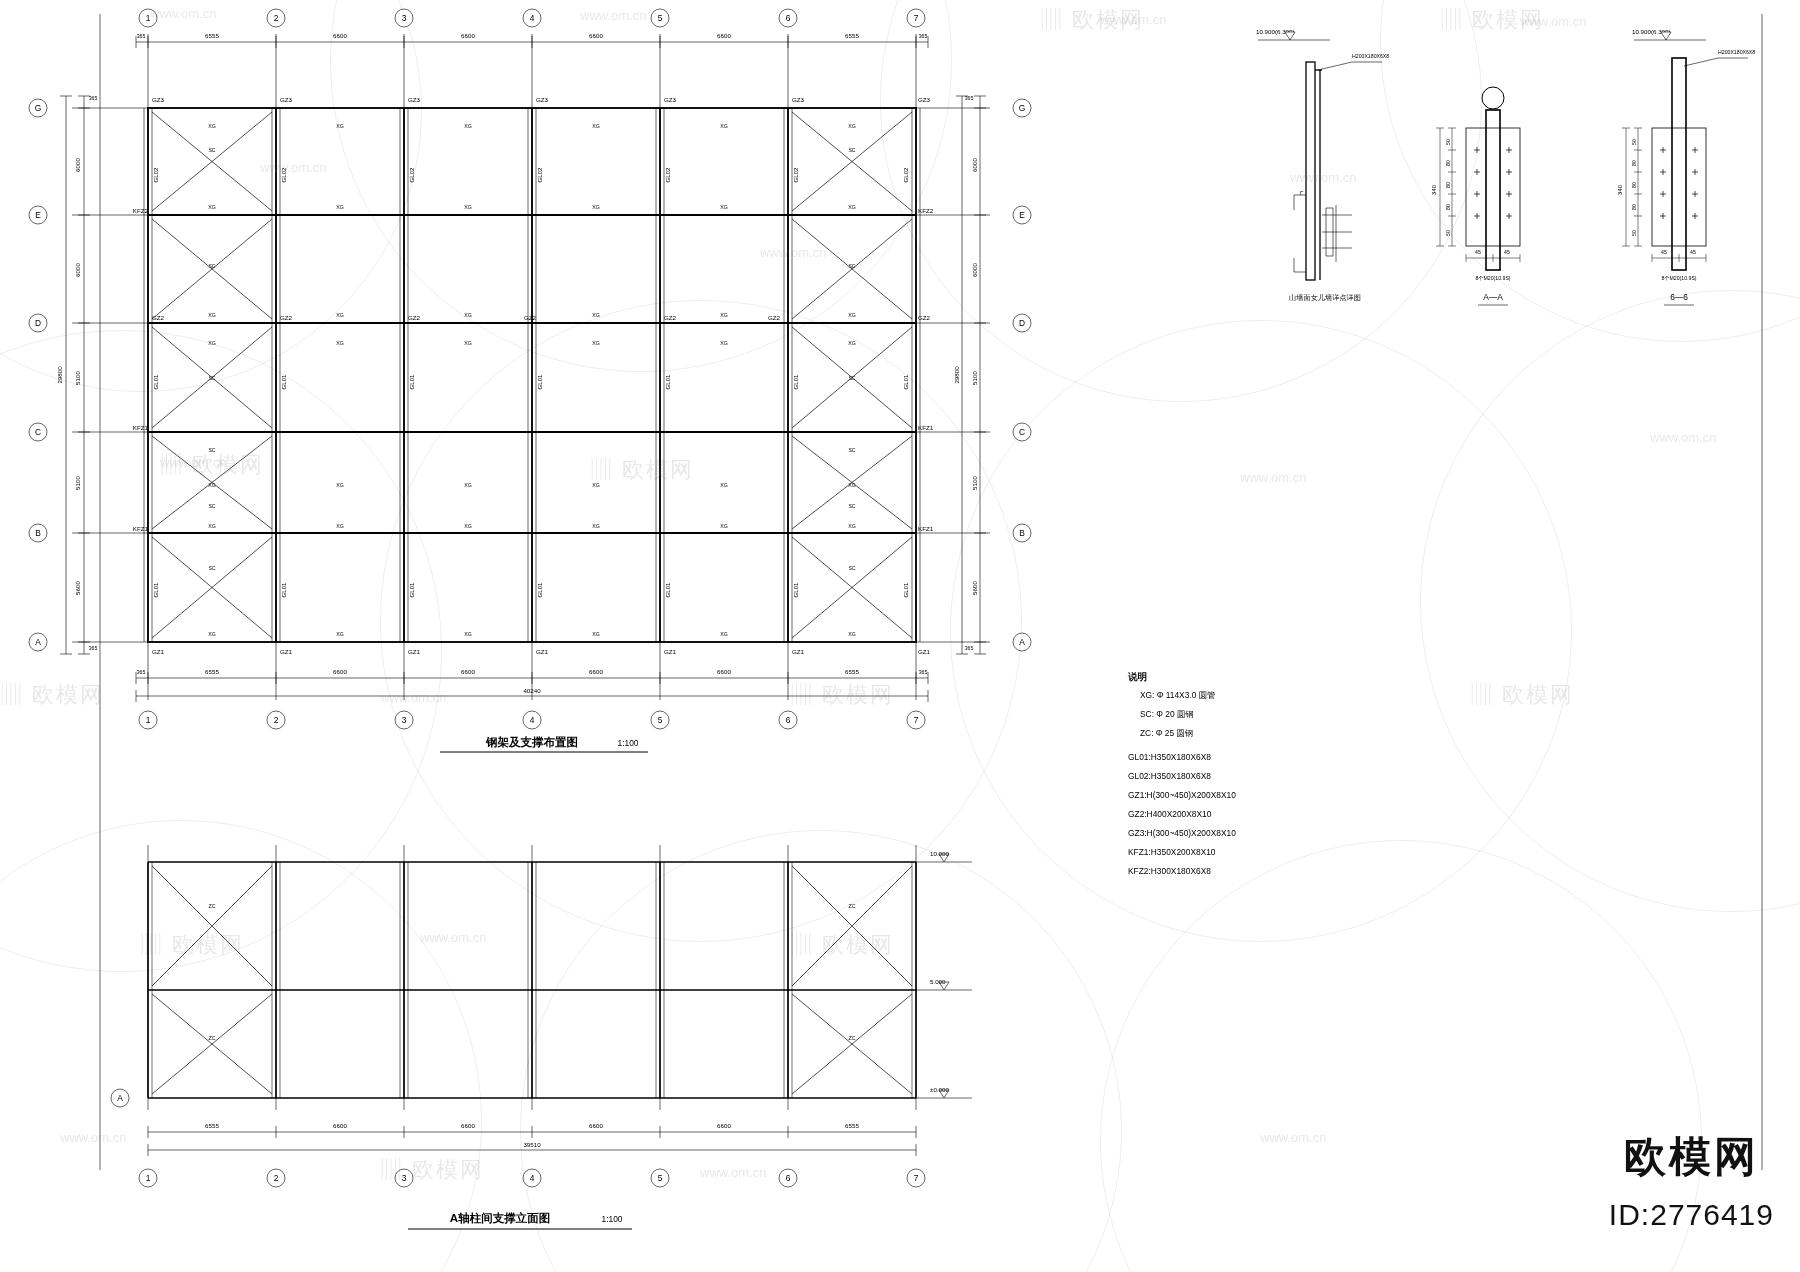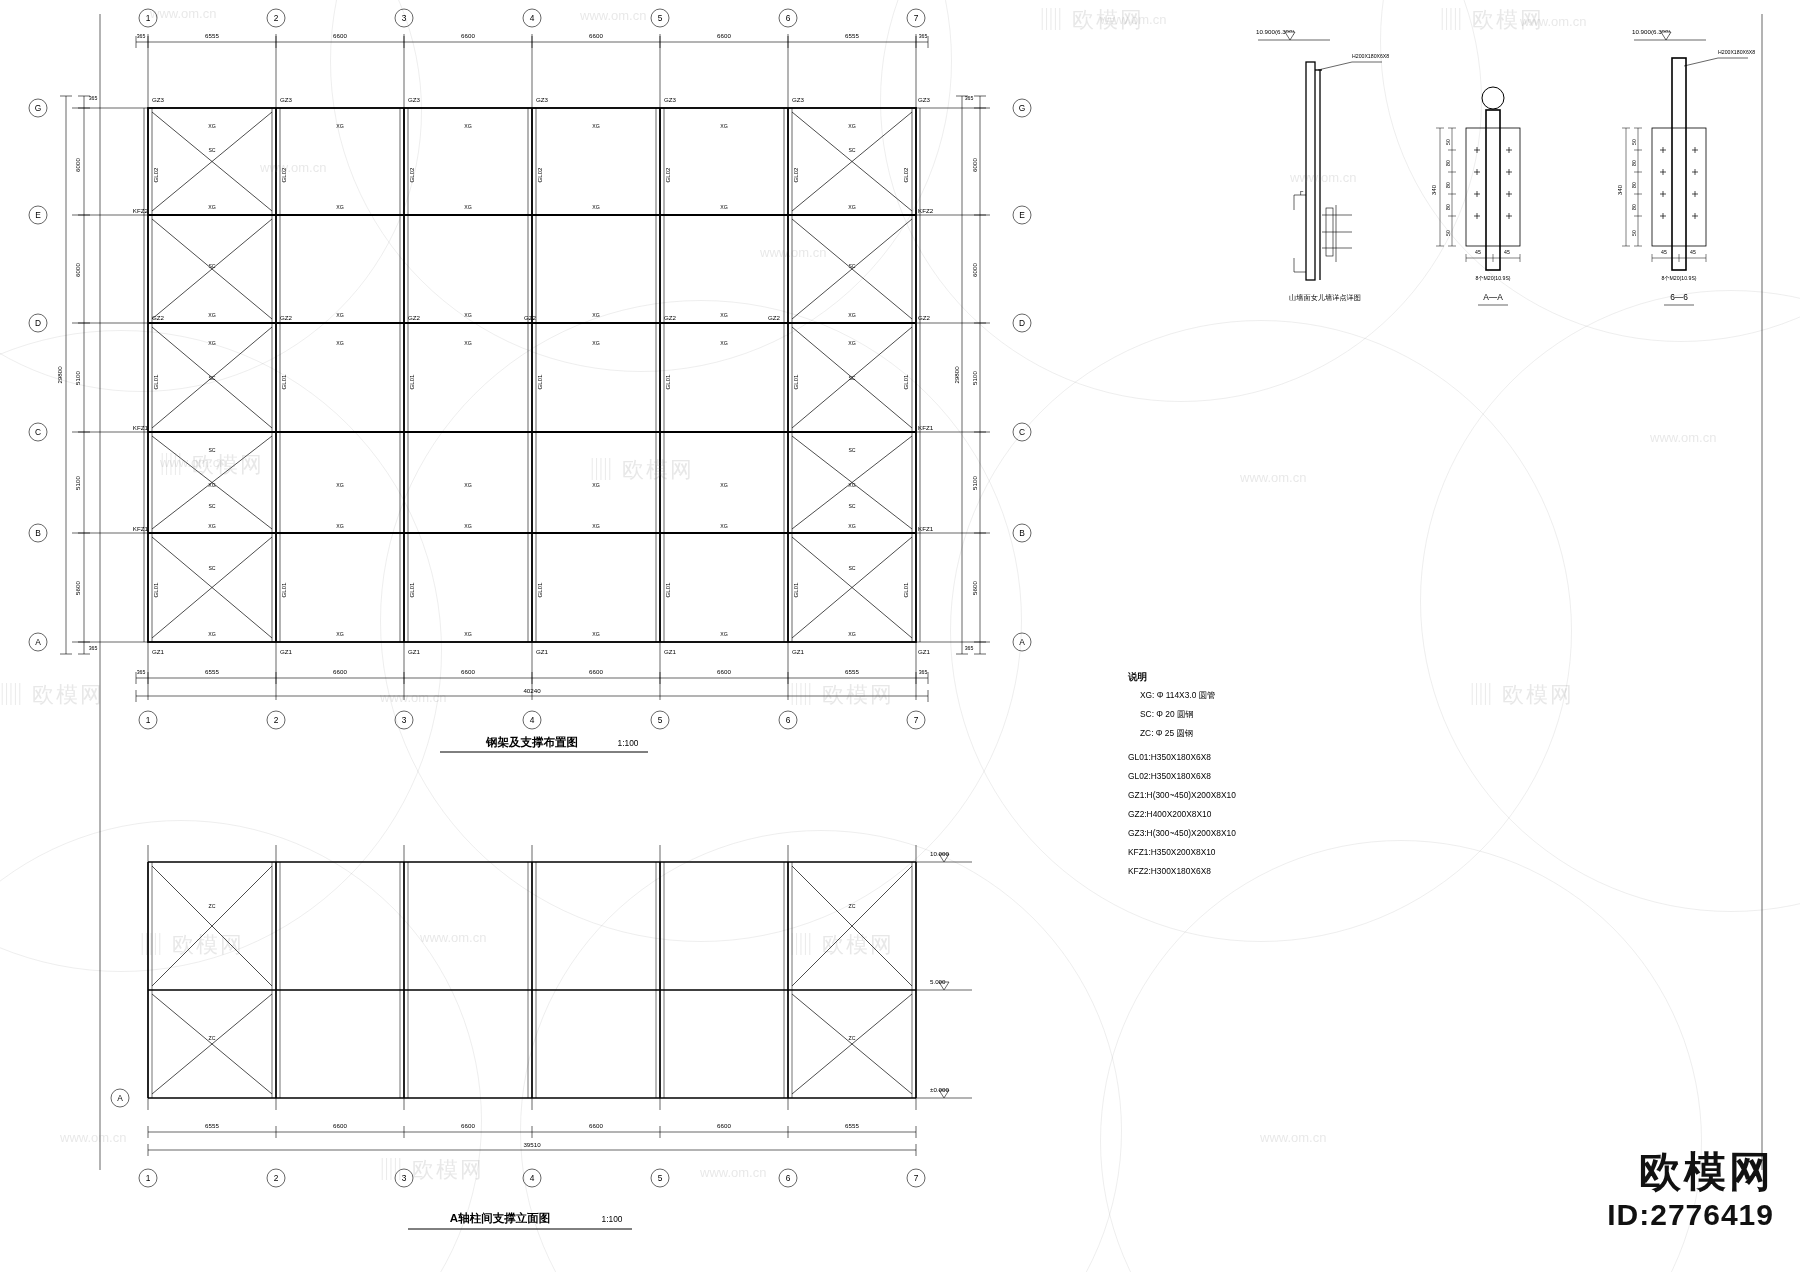--- a/index.html
+++ b/index.html
@@ -64,34 +64,34 @@
   .bold { font-weight: bold; }
   .ctr { text-anchor: middle; }
   .end { text-anchor: end; }
   .ln { stroke: #000; fill: none; }
   .thin { stroke-width: 0.6; }
   .med { stroke-width: 1.0; }
   .brandbox {
     position: absolute;
     right: 26px;
     bottom: 40px;
-    text-align: right;
+    text-align: center;
     color: #111;
   }
   .brandbox .zh {
     font-size: 42px;
     font-weight: bold;
     letter-spacing: 3px;
     line-height: 1;
   }
   .brandbox .id {
     font-size: 30px;
-    font-weight: bold;
+    font-weight: normal;
     letter-spacing: 1px;
-    margin-top: 5px;
+    margin-top: 20px;
   }
 </style>
 </head>
 <body>
 
 <div id="sheet">
 
   <div class="wm-arc" style="left:-140px; top:-170px; width:560px; height:560px;"></div>
   <div class="wm-arc" style="left:330px; top:-250px; width:620px; height:620px;"></div>
   <div class="wm-arc" style="left:880px; top:-200px; width:600px; height:600px;"></div>

